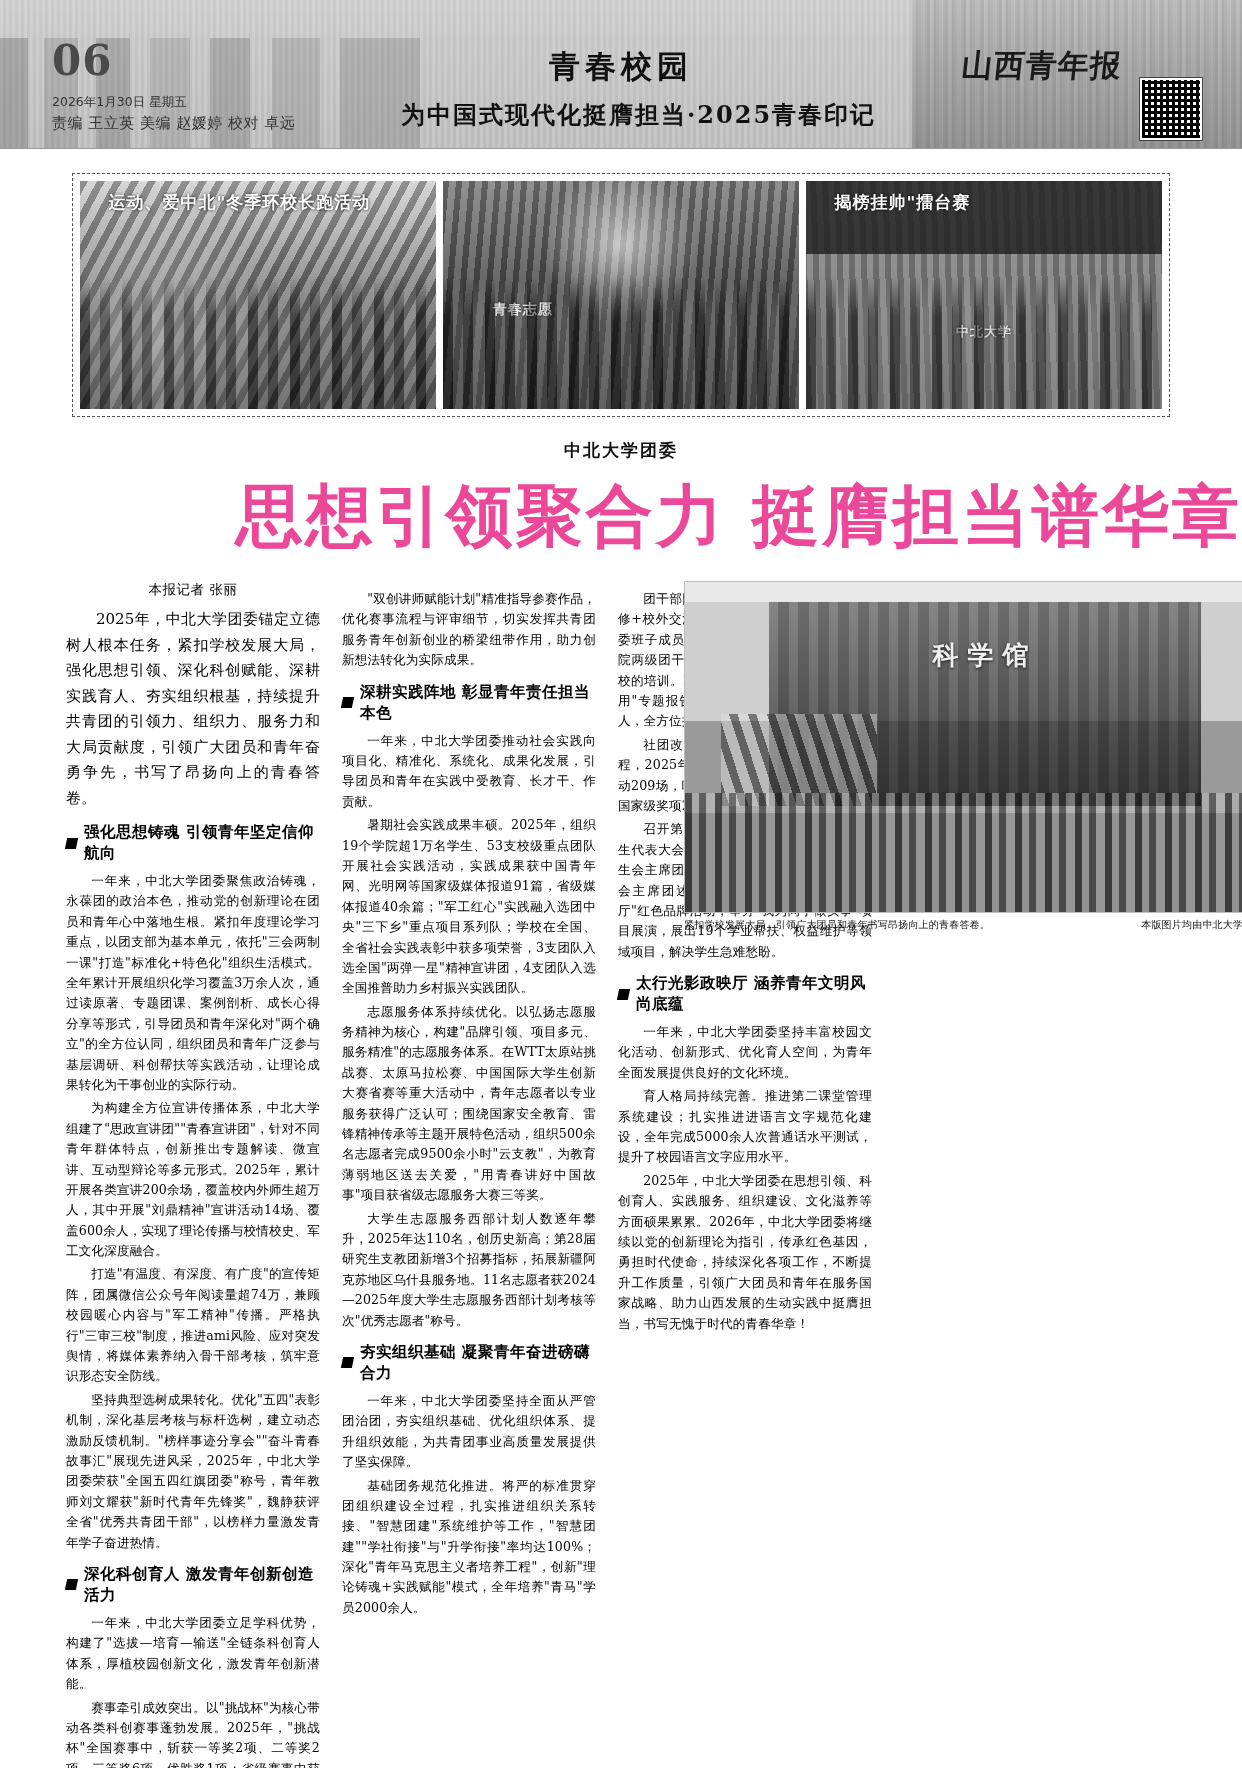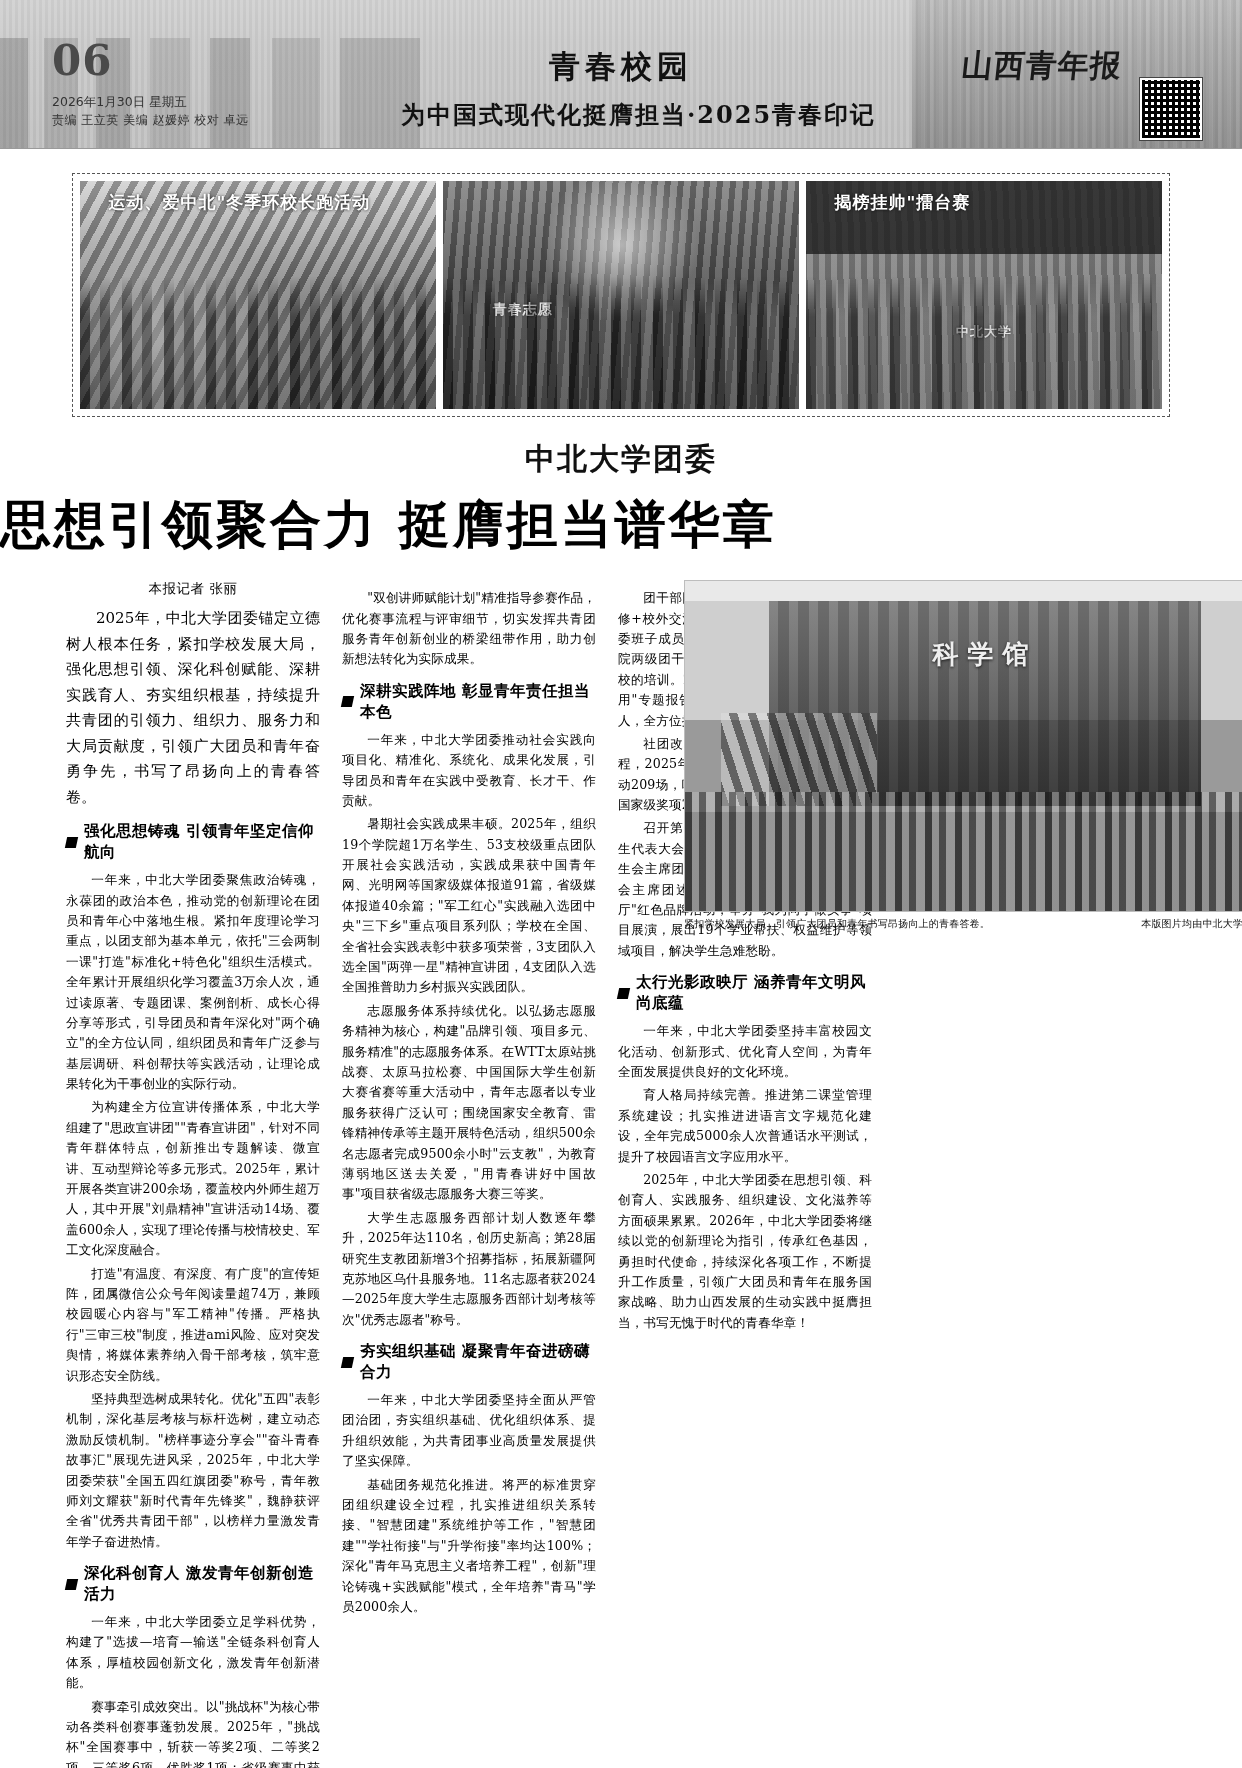--- a/index.html
+++ b/index.html
@@ -73,21 +73,21 @@
   .masthead-date {
     position: absolute;
     left: 52px; top: 92px;
     font-size: 12.5px;
     color: #333;
     line-height: 1.6;
   }
   .masthead-credits {
     position: absolute;
     left: 52px; top: 111px;
-    font-size: 12px;
+    font-size: 15px;
     color: #333;
     line-height: 1.6;
     letter-spacing: .5px;
   }
   .masthead-center {
     position: absolute;
     left: 0; right: 0; top: 46px;
     text-align: center;
   }
   .masthead-title {
@@ -206,33 +206,33 @@
         rgba(20,20,20,.55) 0 10px, rgba(130,130,130,.35) 10px 20px,
         rgba(40,40,40,.5) 20px 30px, rgba(170,170,170,.3) 30px 42px);
     mask-image: linear-gradient(180deg, transparent, #000 30%);
   }
 
   
   .kicker {
     text-align: center;
     margin-top: 22px;
     font-family: "DejaVu Serif","Liberation Serif",serif;
-    font-size: 30px;
+    font-size: 17px;
     font-weight: bold;
     letter-spacing: 2px;
     color: #111;
   }
   .headline {
-    text-align: left;
+    text-align: right;
     margin-top: 14px;
     font-family: "DejaVu Serif","Liberation Serif",serif;
-    font-size: 51px;
+    font-size: 67px;
     font-weight: bold;
     letter-spacing: 3px;
-    color: #000000;
+    color: #ec4899;
     line-height: 1.18;
   }
 
   
   .content {
     margin: 26px 66px 0 66px;
     position: relative;
   }
   .byline {
     font-size: 13.5px;

